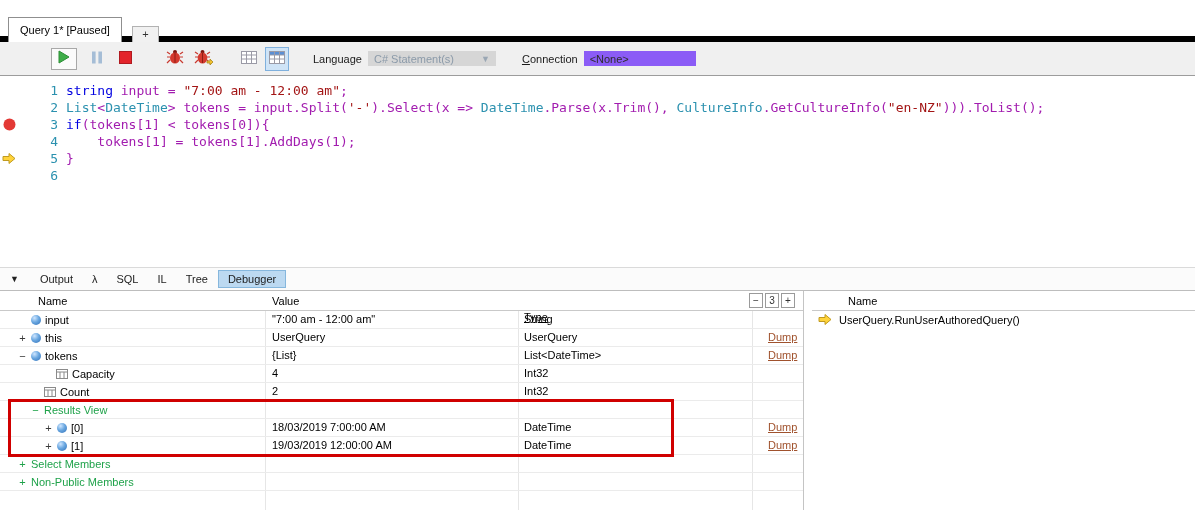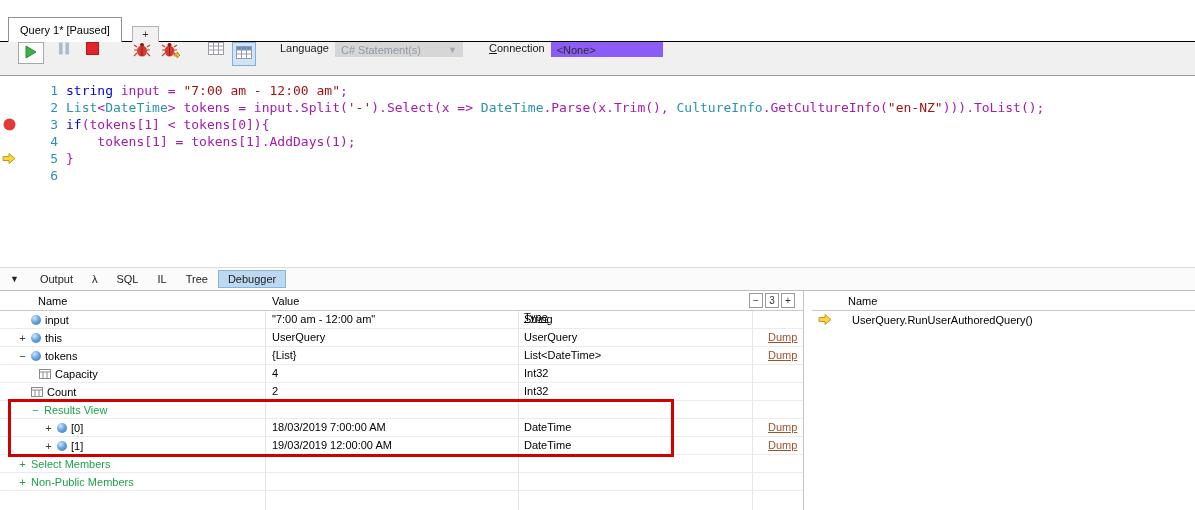--- a/index.html
+++ b/index.html
@@ -1,26 +1,26 @@
 <!DOCTYPE html>
 <html><head>
 <meta charset="utf-8">
 <style>
   * { margin:0; padding:0; box-sizing:border-box; }
   html,body { background:#ffffff; }
   body { font-family:"Liberation Sans", sans-serif; }
   #root { position:relative; width:1195px; height:510px; background:#fff; overflow:hidden; font-size:11px; color:#000; }
 
   
-  .tabbar { position:absolute; left:0; top:0; width:100%; height:42px; background:#fff; border-bottom:1px solid #000000; }
+  .tabbar { position:absolute; left:0; top:0; width:100%; height:42px; background:#fff; border-bottom:6px solid #000000; }
   .query-tab { position:absolute; left:8px; top:17px; height:25px; padding:0 11px; background:#fff; border:1px solid #8f8f8f; border-bottom:none; display:flex; align-items:center; }
   .new-tab { position:absolute; left:132px; top:26px; width:27px; height:16px; background:#f1f1f1; border:1px solid #b2b2b2; border-bottom:none; text-align:center; line-height:14px; color:#333; }
 
   
-  .toolbar { position:absolute; left:0; top:42px; width:100%; height:34px; background:#f0f0f0; border-bottom:1px solid #9c9c9c; display:flex; align-items:flex-start; }
+  .toolbar { position:absolute; left:0; top:42px; width:100%; height:34px; background:#f0f0f0; border-bottom:1px solid #9c9c9c; display:flex; align-items:center;padding-left:33px; }
   .tb-btn { background:none; border:none; display:inline-flex; align-items:center; justify-content:center; cursor:default; }
   .btn-run { margin-left:18px; width:26px; height:22px; border:1px solid #a8a8a8; background:#fbfbfb; }
   .btn-pause { margin-left:14px; }
   .btn-stop { margin-left:16px; }
   .btn-bug1 { margin-left:34px; }
   .btn-bug2 { margin-left:10px; }
   .btn-grid1 { margin-left:28px; }
   .btn-grid2 { margin-left:8px; padding:3px; background:#cfe4f7; border:1px solid #7fb0dd; }
   .tb-label { margin-left:24px; color:#1a1a1a; }
   .conn-label { margin-left:26px; display:inline-block; }
@@ -65,21 +65,21 @@
   .icon-field { display:inline-block; width:10px; height:10px; border-radius:50%;
                 background:radial-gradient(circle at 35% 30%, #cfe6ff 0%, #6aa7e0 45%, #2f6fb8 100%); }
   .icon-prop { display:inline-flex; align-items:center; }
   .dbg-value { position:absolute; left:272px; top:0; line-height:17px; white-space:nowrap; }
   .dbg-type  { position:absolute; left:524px; top:0; line-height:17px; white-space:nowrap; }
   .dump-link { position:absolute; left:768px; top:0; line-height:17px; color:#a0522d; text-decoration:underline; cursor:pointer; }
   .green { color:#1fa24a; }
 
   .callstack-panel { position:absolute; left:812px; top:0; width:383px; height:220px; background:#fff; }
   .cs-header { height:20px; border-bottom:1px solid #c9c9c9; padding-left:36px; line-height:20px; }
-  .cs-row { height:18px; display:flex; align-items:center; padding-left:6px; gap:20px; white-space:nowrap; }
+  .cs-row { height:18px; display:flex; align-items:center; padding-left:6px; gap:7px; white-space:nowrap; }
 
   
   .annotation { position:absolute; left:8px; top:399px; width:666px; height:58px; border:3px solid #d00000; z-index:30; pointer-events:none; }
 </style>
 </head>
 <body>
 
 <div id="root">
 
   <div class="tabbar">
@@ -219,37 +219,37 @@
             <span class="dbg-name" style="padding-left: 18px;">
               <span class="expander">−</span>
               <span class="icon-field"></span>
               <span>tokens</span>
             </span>
             <span class="dbg-value">{List}</span>
             <span class="dbg-type">List&lt;DateTime&gt;</span>
             <span class="dump-link">Dump</span>
           </div>
           <div class="dbg-row">
-            <span class="dbg-name" style="padding-left: 26px;">
+            <span class="dbg-name" style="padding-left: 43px;">
               <span class="expander-spacer"></span>
               <span class="icon-prop">
                 <svg width="12" height="10" viewBox="0 0 12 10">
                   <rect x="0.5" y="0.5" width="11" height="9" fill="#fff" stroke="#8a8a8a"></rect>
                   <line x1="0.5" y1="3" x2="11.5" y2="3" stroke="#8a8a8a"></line>
                   <line x1="4" y1="3" x2="4" y2="9.5" stroke="#8a8a8a"></line>
                   <line x1="8" y1="3" x2="8" y2="9.5" stroke="#8a8a8a"></line>
                 </svg>
               </span>
               <span>Capacity</span>
             </span>
             <span class="dbg-value">4</span>
             <span class="dbg-type">Int32</span>
           </div>
           <div class="dbg-row">
-            <span class="dbg-name" style="padding-left: 18px;">
+            <span class="dbg-name" style="padding-left: 31px;">
               <span class="expander-spacer"></span>
               <span class="icon-prop">
                 <svg width="12" height="10" viewBox="0 0 12 10">
                   <rect x="0.5" y="0.5" width="11" height="9" fill="#fff" stroke="#8a8a8a"></rect>
                   <line x1="0.5" y1="3" x2="11.5" y2="3" stroke="#8a8a8a"></line>
                   <line x1="4" y1="3" x2="4" y2="9.5" stroke="#8a8a8a"></line>
                   <line x1="8" y1="3" x2="8" y2="9.5" stroke="#8a8a8a"></line>
                 </svg>
               </span>
               <span>Count</span>

